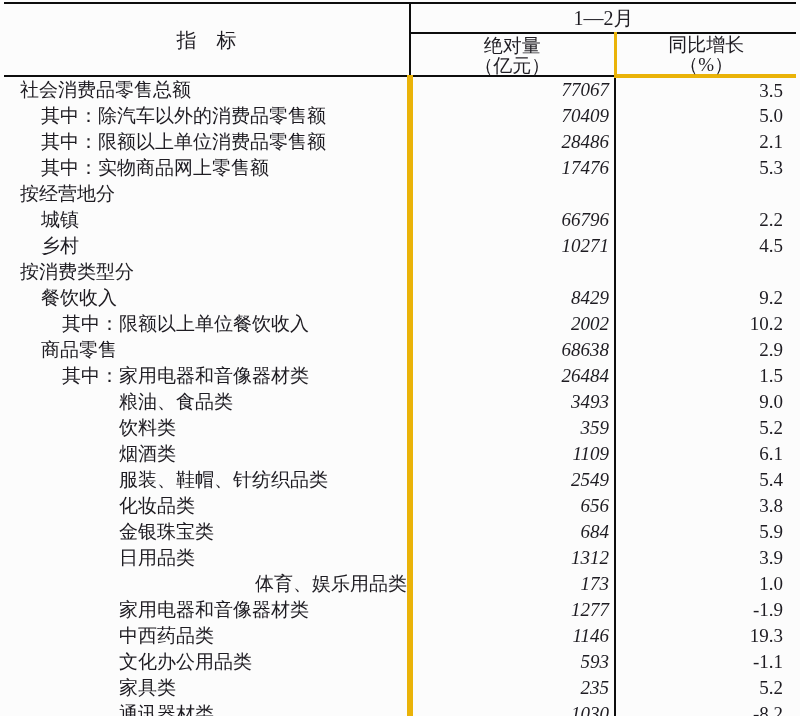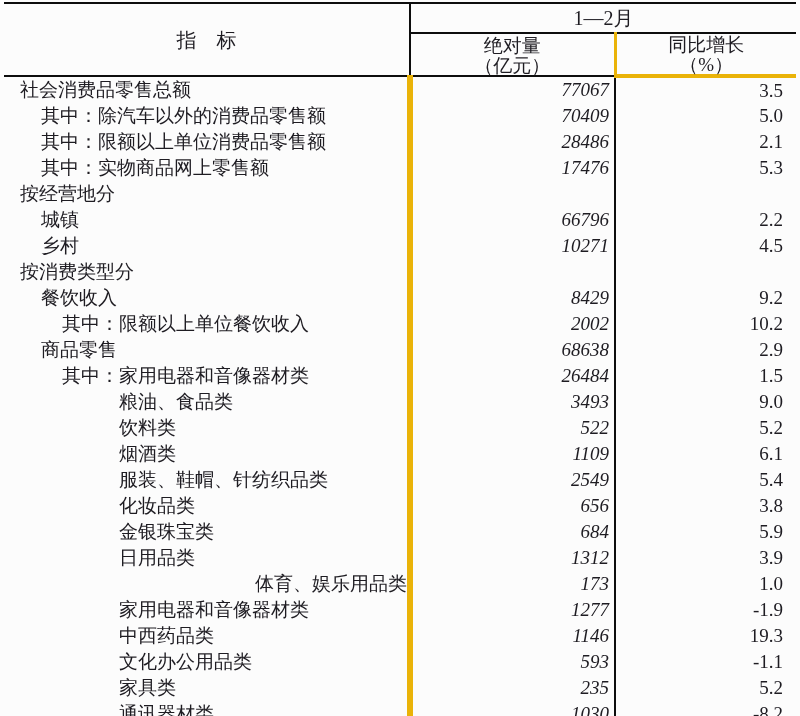--- a/index.html
+++ b/index.html
@@ -161,21 +161,21 @@
     <td class="abs-cell">26484</td>
     <td class="yoy-cell">1.5</td>
   </tr>
         <tr>
     <td class="label-cell" style="padding-left: 115px;">粮油、食品类</td>
     <td class="abs-cell">3493</td>
     <td class="yoy-cell">9.0</td>
   </tr>
         <tr>
     <td class="label-cell" style="padding-left: 115px;">饮料类</td>
-    <td class="abs-cell">522</td>
+    <td class="abs-cell">359</td>
     <td class="yoy-cell">5.2</td>
   </tr>
         <tr>
     <td class="label-cell" style="padding-left: 115px;">烟酒类</td>
     <td class="abs-cell">1109</td>
     <td class="yoy-cell">6.1</td>
   </tr>
         <tr>
     <td class="label-cell" style="padding-left: 115px;">服装、鞋帽、针纺织品类</td>
     <td class="abs-cell">2549</td>

